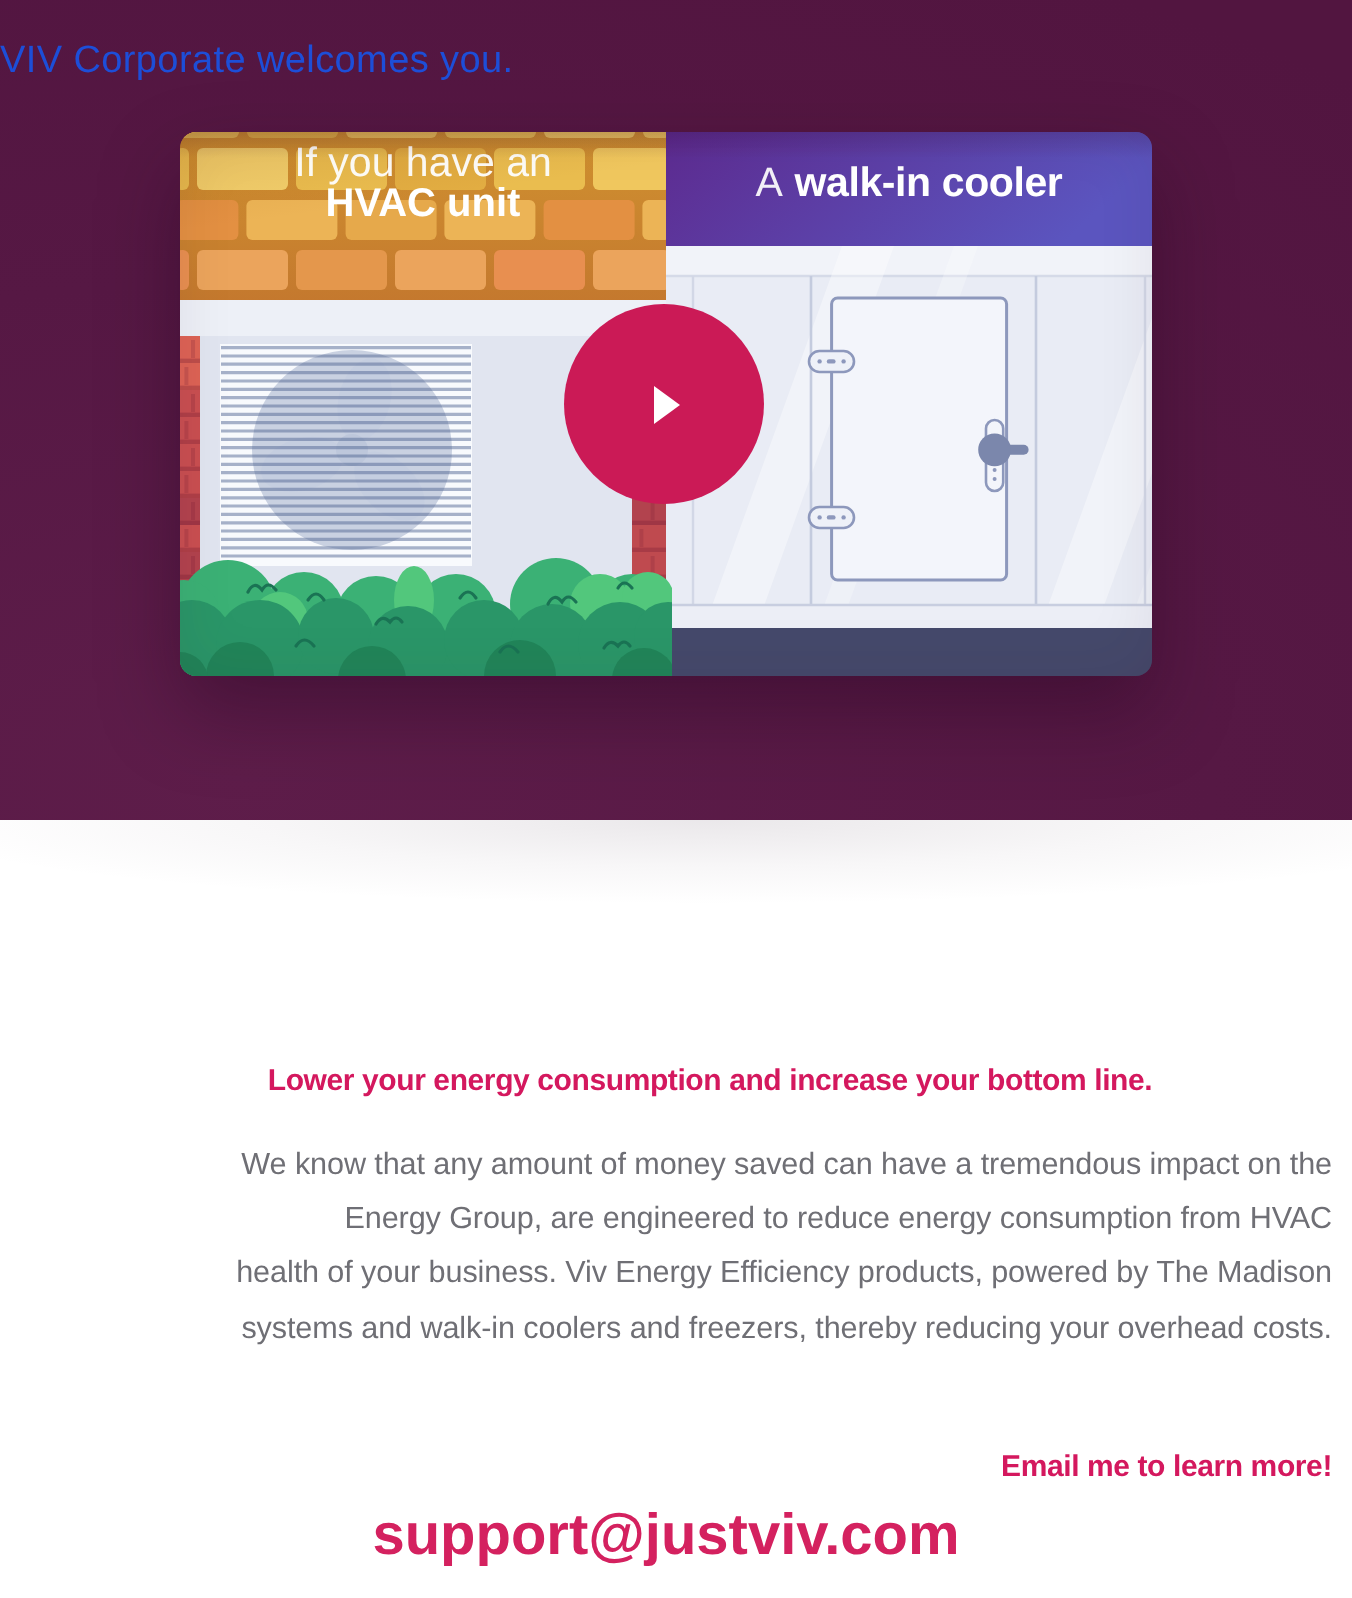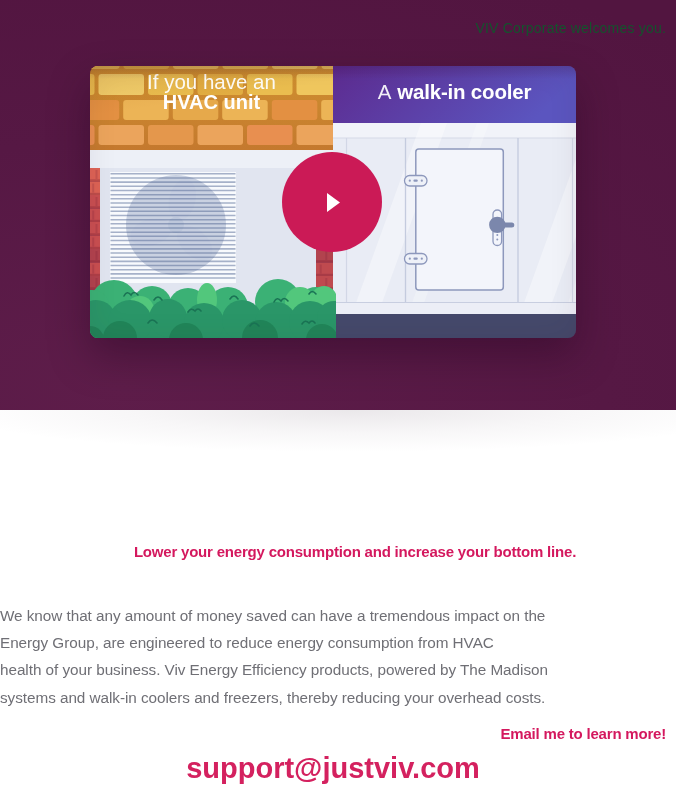--- a/index.html
+++ b/index.html
@@ -14,21 +14,21 @@
     background:#561844;
     background:radial-gradient(130% 110% at 18% 95%, #5e1d4a 0%, #561844 55%, #521540 100%);
   }
   .hero-shadow {
     position:absolute; left:0; top:410px; width:676px; height:42px;
     background:radial-gradient(60% 100% at 52% 0%, rgba(95,75,95,0.13) 0%, rgba(110,90,110,0.05) 55%, rgba(255,255,255,0) 100%);
     pointer-events:none;
   }
   .page-title {
     position:absolute; top:20px; left:0; width:666px;
-    text-align:right; color:#14532d; font-size:14px; font-weight:400; letter-spacing:0.2px;
+    text-align:left; color:#1d4ed8; font-size:19px; font-weight:400; letter-spacing:0.2px;
   }
   .video {
     position:absolute; left:90px; top:66px; width:486px; height:272px;
     border-radius:8px; overflow:hidden; cursor:pointer;
     box-shadow:0 18px 40px rgba(30,4,26,0.35);
   }
   .video::after {
     content:""; position:absolute; inset:0; border-radius:8px; pointer-events:none;
     background:linear-gradient(180deg, rgba(52,8,44,0.18) 0%, rgba(52,8,44,0) 13px);
     box-shadow:inset 0 0 30px rgba(52,8,44,0.08);
@@ -46,25 +46,25 @@
   }
   .caption-right .a { font-weight:400; opacity:0.92; }
   .caption-right .b { font-weight:700; margin-left:6px; }
   .play-button {
     position:absolute; left:192px; top:86px; width:100px; height:100px;
     border-radius:50%; border:none; background:#cb1a56; cursor:pointer;
     display:flex; align-items:center; justify-content:center; padding:0;
   }
   .play-button svg { display:block; margin-left:3px; }
   .headline {
-    position:absolute; top:543px; left:0; width:666px; text-align:center;
+    position:absolute; top:532px; left:0; width:666px; text-align:center;
     color:#d4185e; font-size:15px; font-weight:700; letter-spacing:-0.2px;padding-left:44px;
   }
   .paragraph {
-    position:absolute; top:602px; left:0; width:666px; text-align:left;
+    position:absolute; top:569px; left:0; width:666px; text-align:right;
     color:#6f6f75; font-size:15.3px; font-weight:400; line-height:27.2px; letter-spacing:-0.05px;
   }
   .email-prompt {
     position:absolute; top:725px; left:0; width:666px; text-align:right;
     color:#d4185e; font-size:15px; font-weight:700; letter-spacing:-0.2px;
   }
   .email-address {
     position:absolute; top:752px; left:0; width:666px; text-align:center;
   }
   .email-address a {

